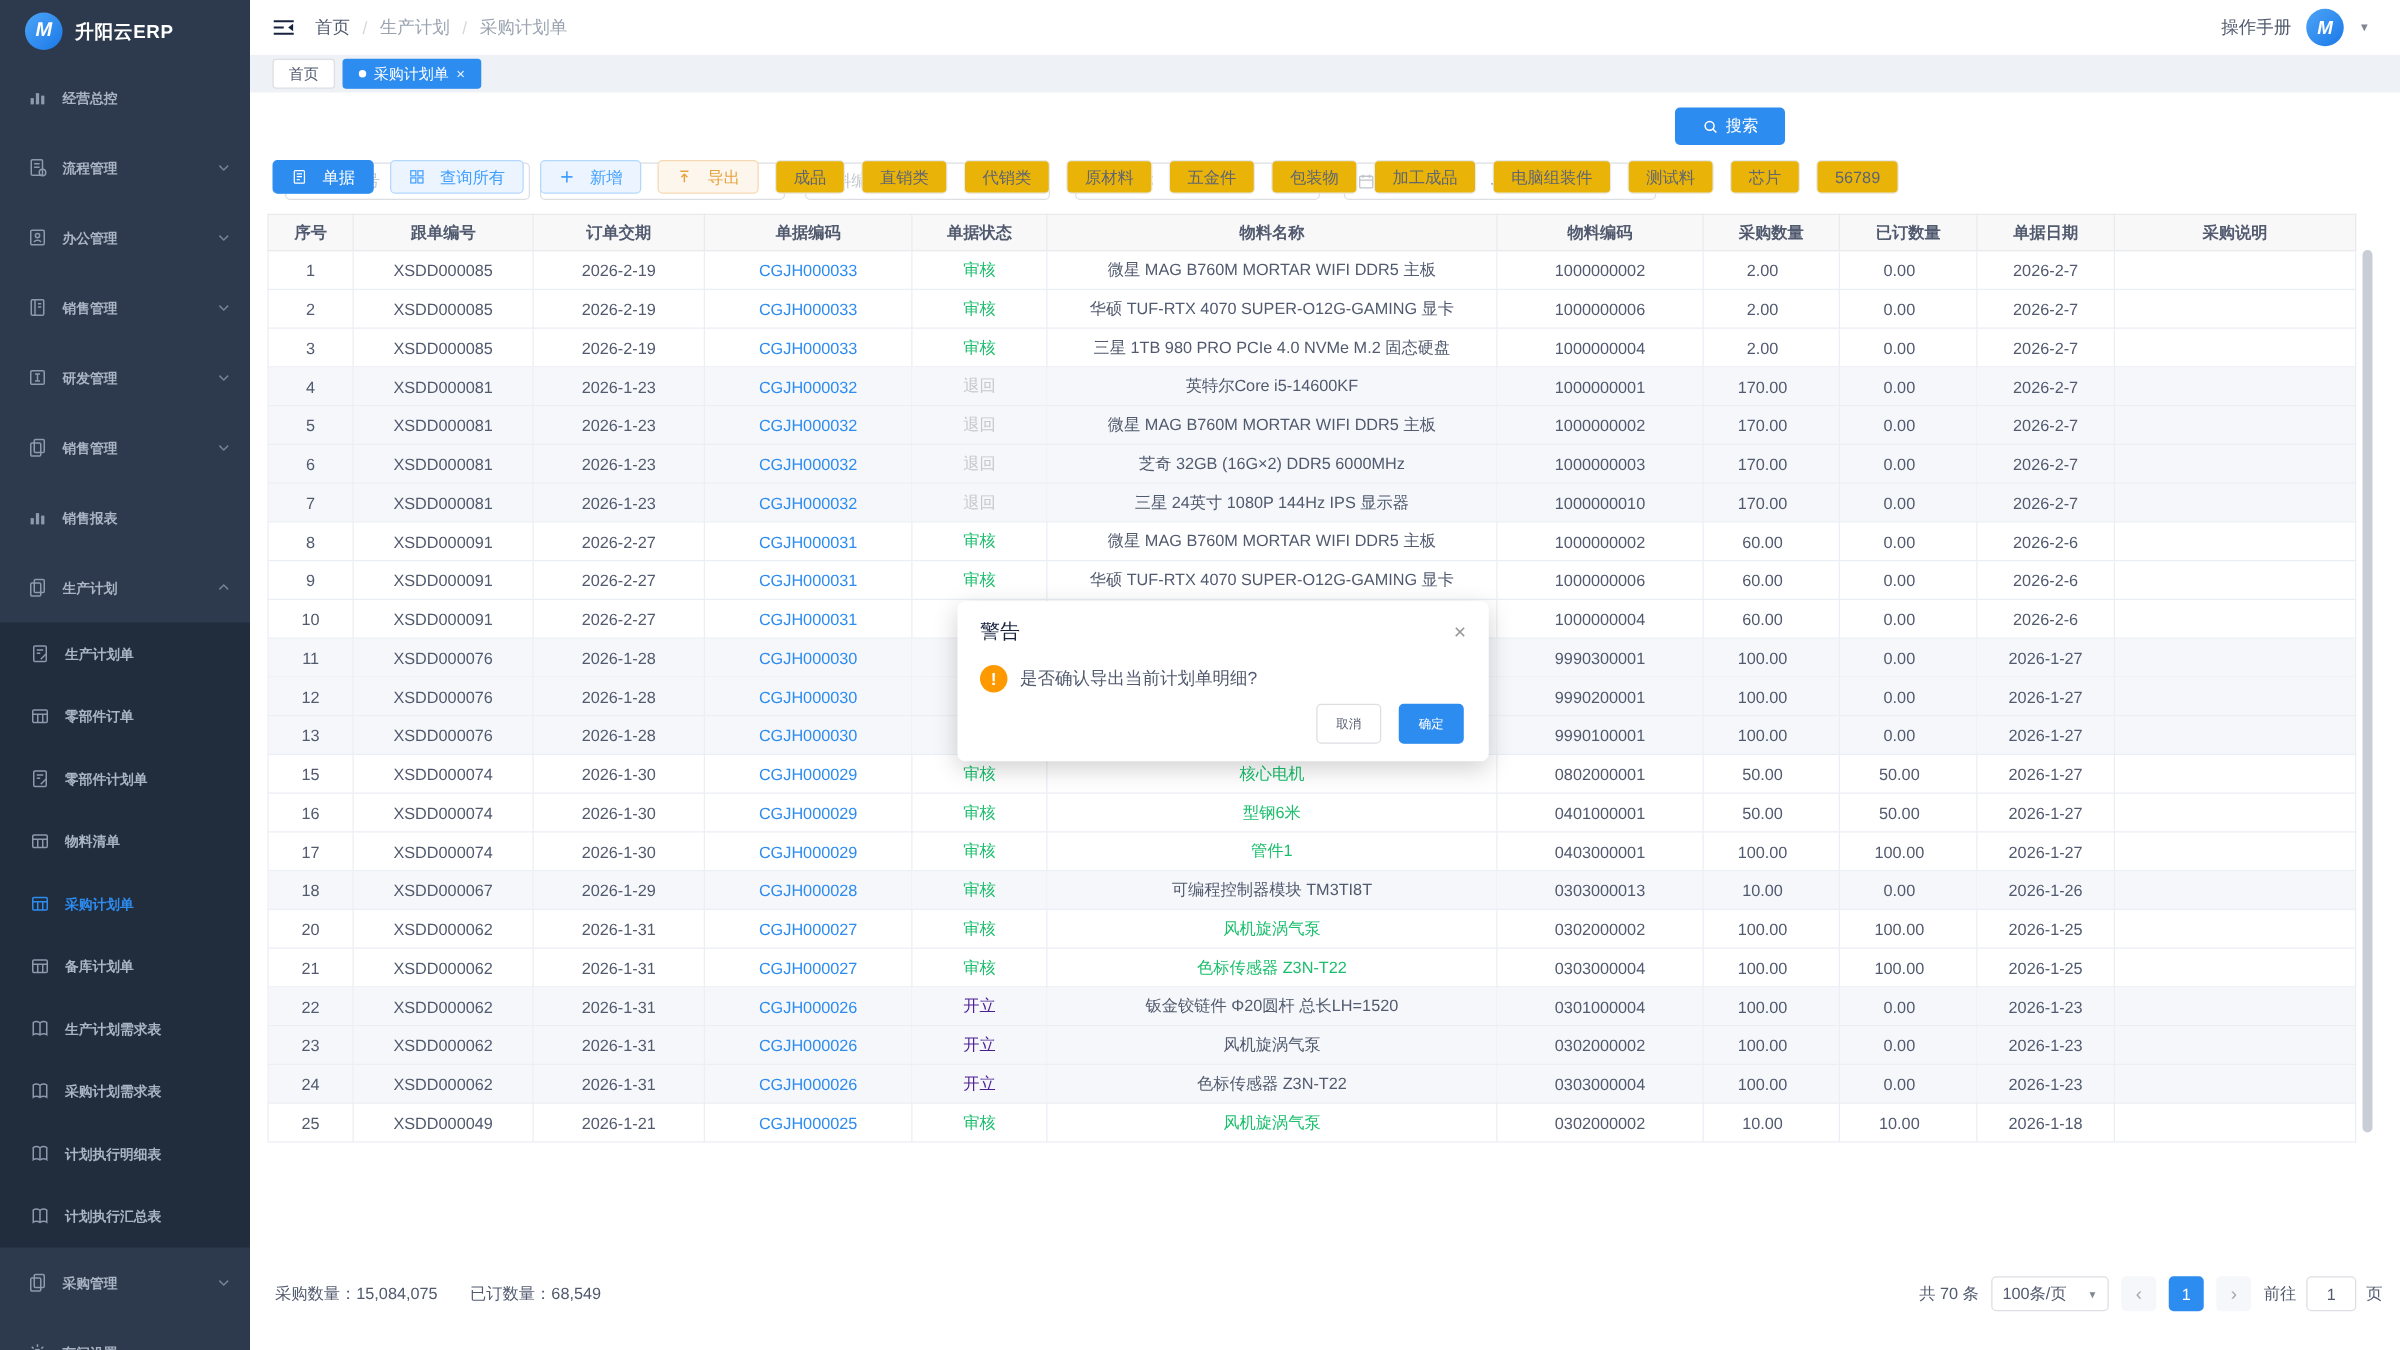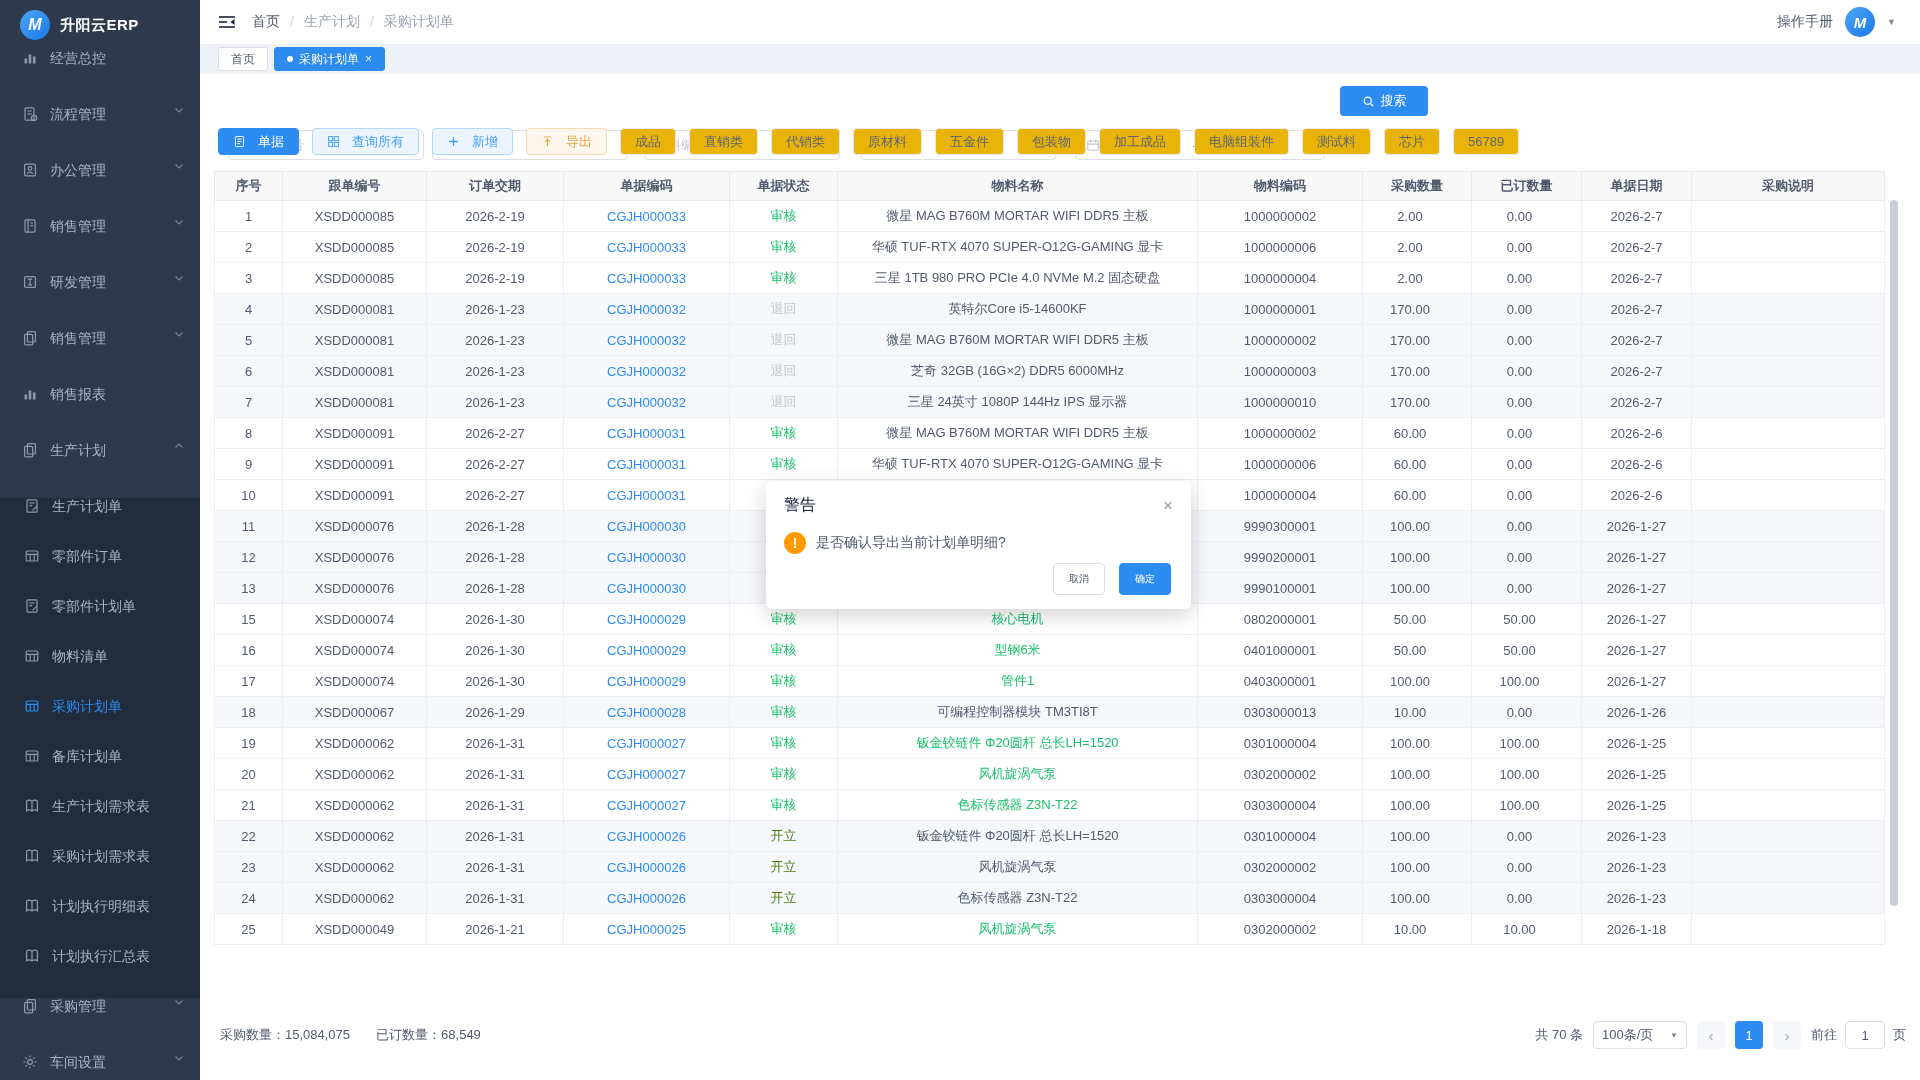--- a/index.html
+++ b/index.html
@@ -7,22 +7,22 @@
     font-family:"Liberation Sans","DejaVu Sans",sans-serif; }
   .app { display:flex; width:1920px; height:1080px; }
 
   
   .sidebar { width:200px; height:1080px; background:#2d3a4d; flex-shrink:0; overflow:hidden; }
   .logo-row { height:50px; display:flex; align-items:center; padding-left:20px; gap:10px; }
   .logo-circle { width:30px; height:30px; border-radius:50%; flex-shrink:0;
     background:linear-gradient(135deg,#4da4f6,#1a79e8); color:#fff; font-weight:bold; font-style:italic;
     display:flex; align-items:center; justify-content:center; font-size:16px; }
   .logo-text { color:#fff; font-size:15px; font-weight:bold; letter-spacing:.5px; }
-  .menu-item { height:56px; display:flex; align-items:flex-start; gap:12px; padding:0 16px 0 22px;
-    color:#a9b4c4; font-size:14px; cursor:pointer; }
+  .menu-item { height:56px; display:flex; align-items:center; gap:12px; padding:0 16px 0 22px;
+    color:#a9b4c4; font-size:11px; cursor:pointer;font-weight:bold; }
   .menu-item .mi-icon { width:16px; height:16px; color:#8d99ad; flex-shrink:0; }
   .menu-item .chev { margin-left:auto; color:#75819a; width:10px; height:8px; }
   .submenu { background:#212d3d; }
   .submenu .menu-item { height:50px; padding-left:24px; }
   .menu-item.active { color:#2d8cf0; }
   .menu-item.active .mi-icon { color:#2d8cf0; }
   .mi-icon svg, .chev svg { display:block; width:100%; height:100%; }
 
   
   .main { position:relative; flex:1; height:1080px; background:#fff; }
@@ -73,21 +73,21 @@
   
   .grid-wrap { position:absolute; top:171px; left:14px; width:1670px; }
   table.grid { width:1670px; border-collapse:collapse; table-layout:fixed; font-size:13px; color:#515a6e; }
   table.grid th { height:29px; background:#f8f8f9; font-weight:bold; border:1px solid #e8eaec; text-align:center; }
   table.grid td { height:31px; border:1px solid #ebeef5; text-align:center; overflow:hidden; white-space:nowrap; }
   tr.shaded td { background:#f5f7fa; }
   td.al-r { text-align:right; padding-right:14px; }
   td.al-l { text-align:left; padding-left:10px; }
   .lnk { color:#2d8cf0; text-decoration:none; cursor:pointer; }
   .st-success { color:#19be6b; }
-  .st-warning { color:#4d7c0f; }
+  .st-warning { color:#4c1d95; }
   .st-default { color:#c5c8ce; }
   .nm-green { color:#19be6b; }
   .vscroll { position:absolute; left:1690px; top:200px; width:8px; height:706px; background:#c9ced6;
     border-radius:4px; cursor:pointer; }
 
   
   .foot { position:absolute; top:1014px; left:20px; right:14px; height:42px; display:flex; align-items:center;
     font-size:13px; color:#515a6e; }
   .totals { display:flex; gap:26px; }
   .pager { margin-left:auto; display:flex; align-items:center; gap:10px; }
@@ -739,33 +739,20 @@
     <td><a class="lnk">CGJH000028</a></td>
     <td><span class="st-success">审核</span></td>
     <td><span class="">可编程控制器模块 TM3TI8T</span></td>
     <td>0303000013</td>
     <td class="al-r">10.00</td>
     <td class="al-r">0.00</td>
     <td>2026-1-26</td>
     <td class="al-l"></td>
             </tr>
             <tr class="">
-    <td>19</td>
-    <td>XSDD000062</td>
-    <td>2026-1-31</td>
-    <td><a class="lnk">CGJH000027</a></td>
-    <td><span class="st-success">审核</span></td>
-    <td><span class="nm-green">钣金铰链件 Φ20圆杆 总长LH=1520</span></td>
-    <td>0301000004</td>
-    <td class="al-r">100.00</td>
-    <td class="al-r">100.00</td>
-    <td>2026-1-25</td>
-    <td class="al-l"></td>
-            </tr>
-            <tr class="">
     <td>20</td>
     <td>XSDD000062</td>
     <td>2026-1-31</td>
     <td><a class="lnk">CGJH000027</a></td>
     <td><span class="st-success">审核</span></td>
     <td><span class="nm-green">风机旋涡气泵</span></td>
     <td>0302000002</td>
     <td class="al-r">100.00</td>
     <td class="al-r">100.00</td>
     <td>2026-1-25</td>

